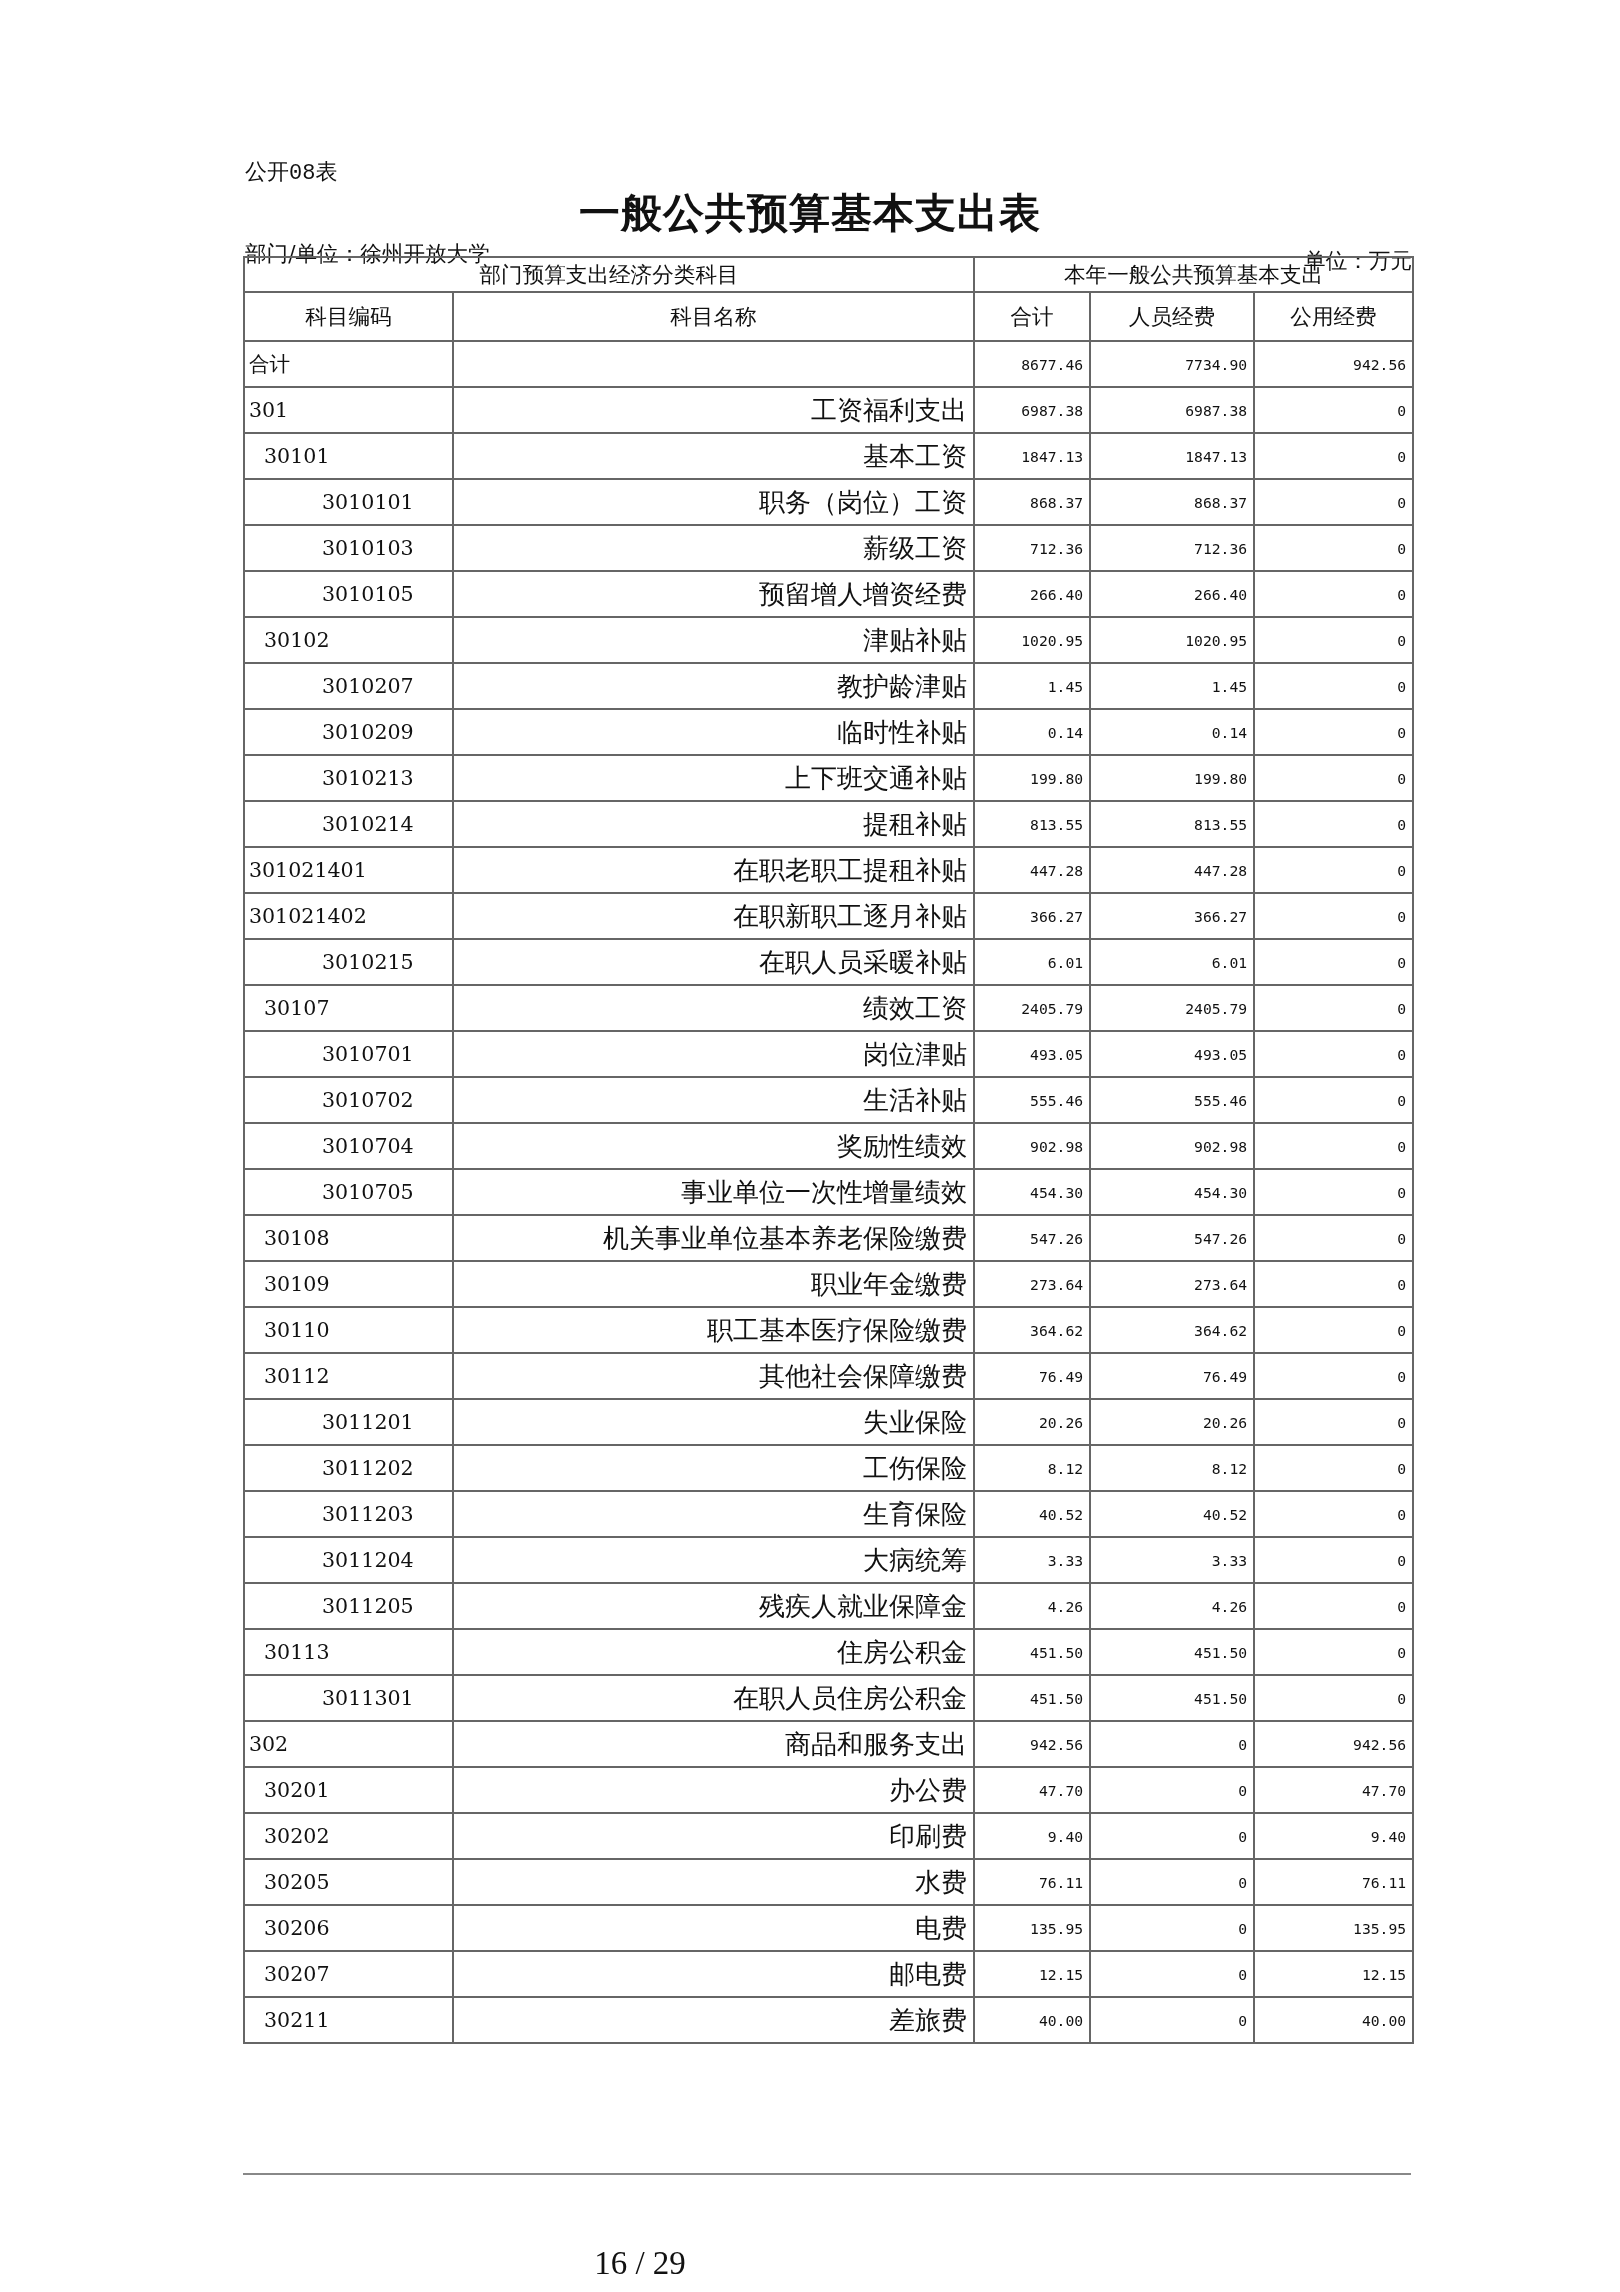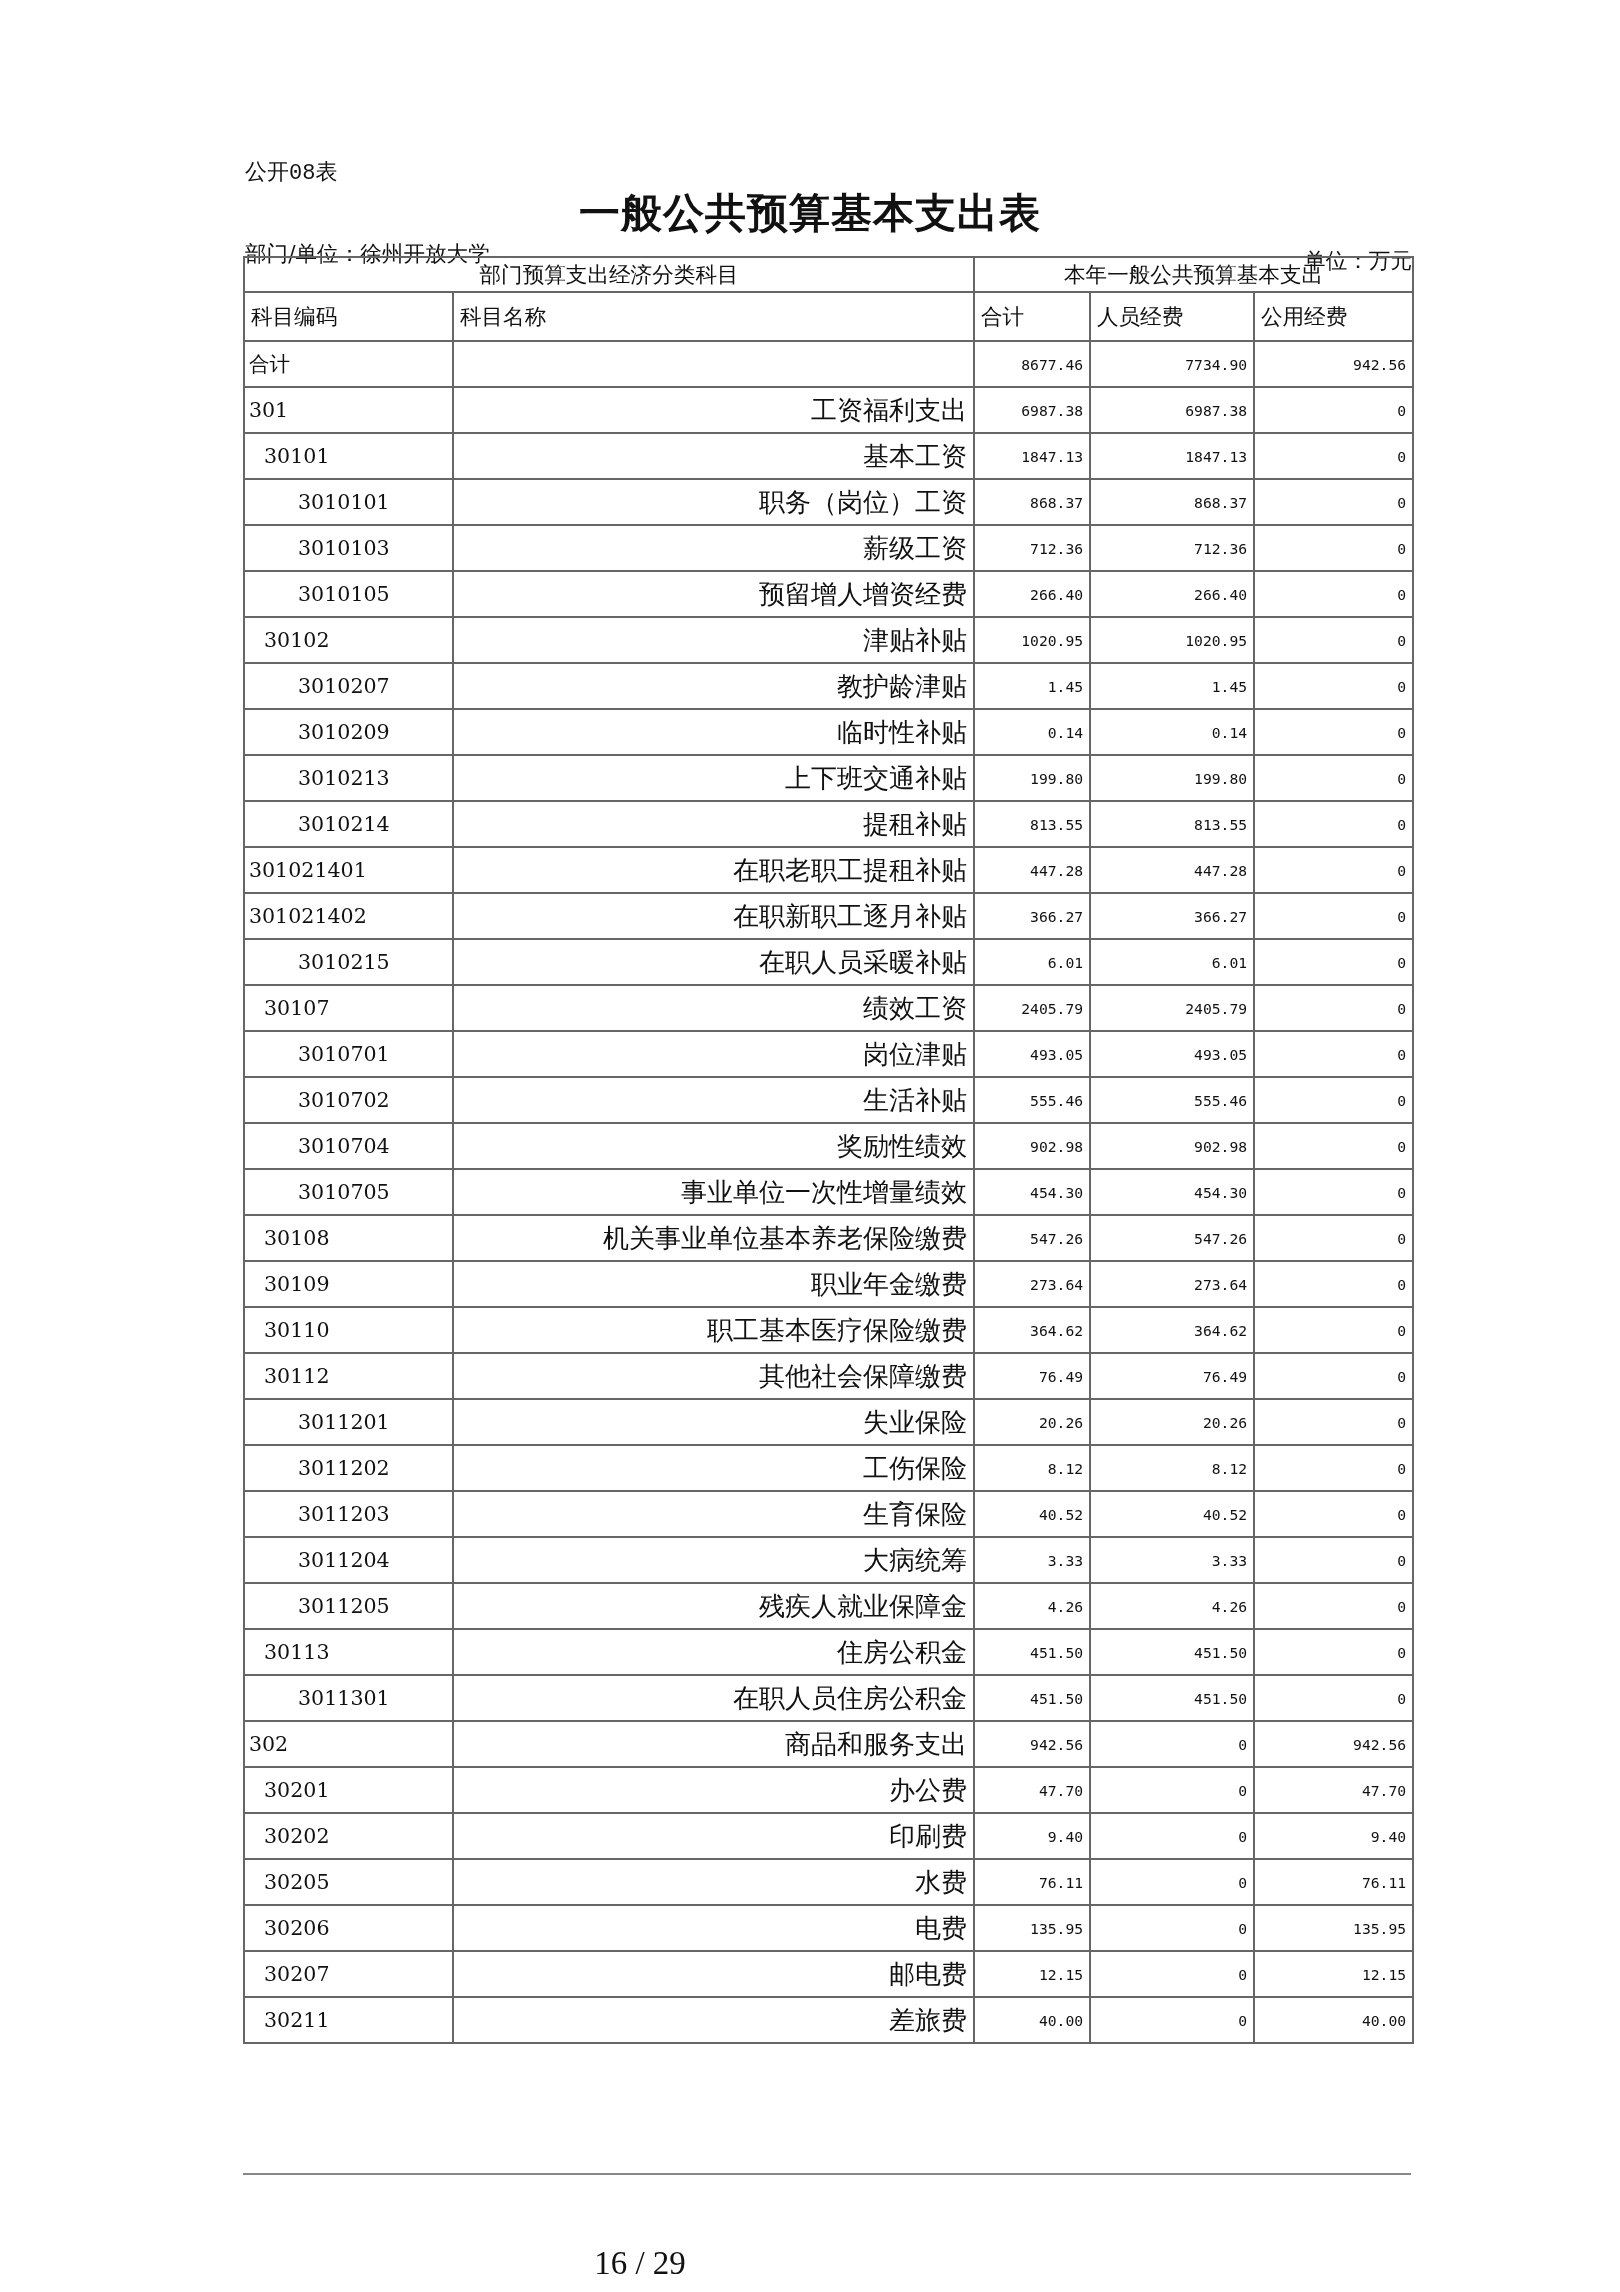--- a/index.html
+++ b/index.html
@@ -9,26 +9,26 @@
   .title { position: absolute; left: 0; width: 1620px; top: 186px; text-align: center;
            font-size: 41px; font-weight: bold; letter-spacing: 1px;
            font-family: Liberation Serif, serif; }
   .dept { position: absolute; left: 245px; top: 239px; font-size: 21.6px; }
   .unit { position: absolute; right: 208px; top: 246px; font-size: 21.6px; }
   table.budget { position: absolute; left: 243px; top: 256px; width: 1168px;
                  border-collapse: collapse; table-layout: fixed; }
   table.budget td, table.budget th { border: 2px solid #666; padding: 0 5.9px; font-weight: normal;
                  white-space: nowrap; overflow: hidden; }
   table.budget tr.h1 th { height: 33px; font-size: 21.6px; text-align: center; }
-  table.budget tr.h2 th { height: 47px; font-size: 21.6px; text-align: left; }
+  table.budget tr.h2 th { height: 47px; font-size: 21.6px; text-align: center; }
   table.budget tr.row td { height: 44px; }
   td.code { font-size: 20.6px; text-align: left; }
   td.code.l0 { padding-left: 3.9px; }
   td.code.l1 { padding-left: 19px; }
-  td.code.l2 { padding-left: 53px; }
+  td.code.l2 { padding-left: 77px; }
   td.name { font-size: 26px; text-align: right; }
   td.num { font-size: 14.7px; text-align: right; font-family: "DejaVu Sans Mono", "Liberation Mono", monospace; padding-right: 3.9px; }
   .footer-line { position: absolute; left: 243px; width: 1168px; top: 2173px; height: 0; border-top: 2px solid #888; }
   .page-num { position: absolute; left: 0; width: 1280px; top: 2245px; text-align: center; font-size: 33px;
               font-family: "Liberation Serif", "DejaVu Serif", serif; }
 </style>
 </head>
 <body>
 
 <div class="form-code">公开08表</div>

